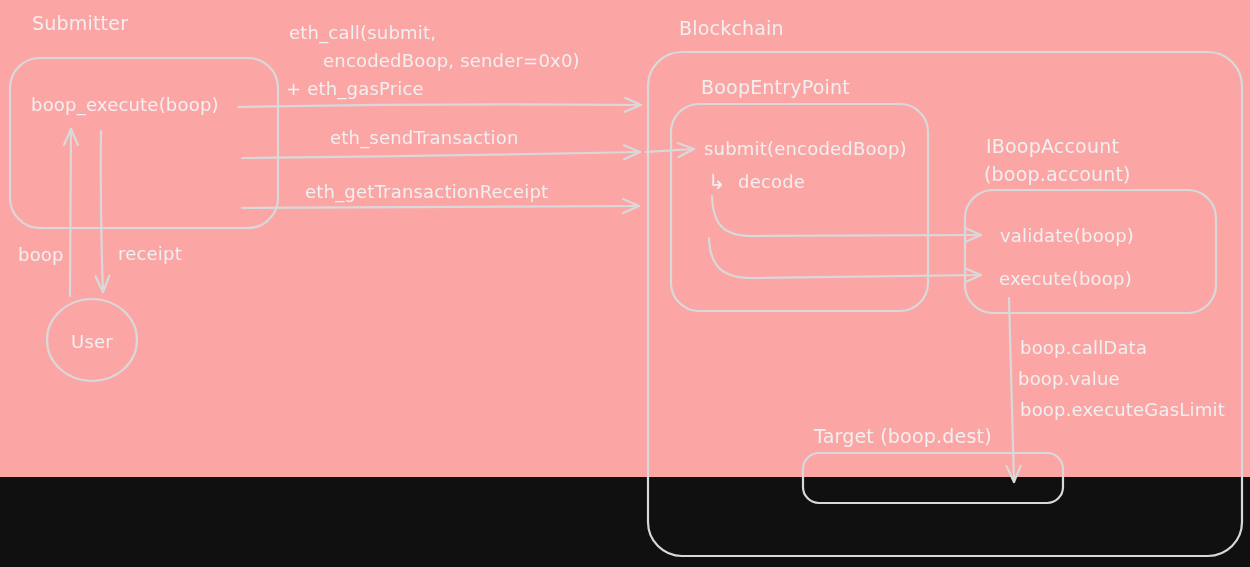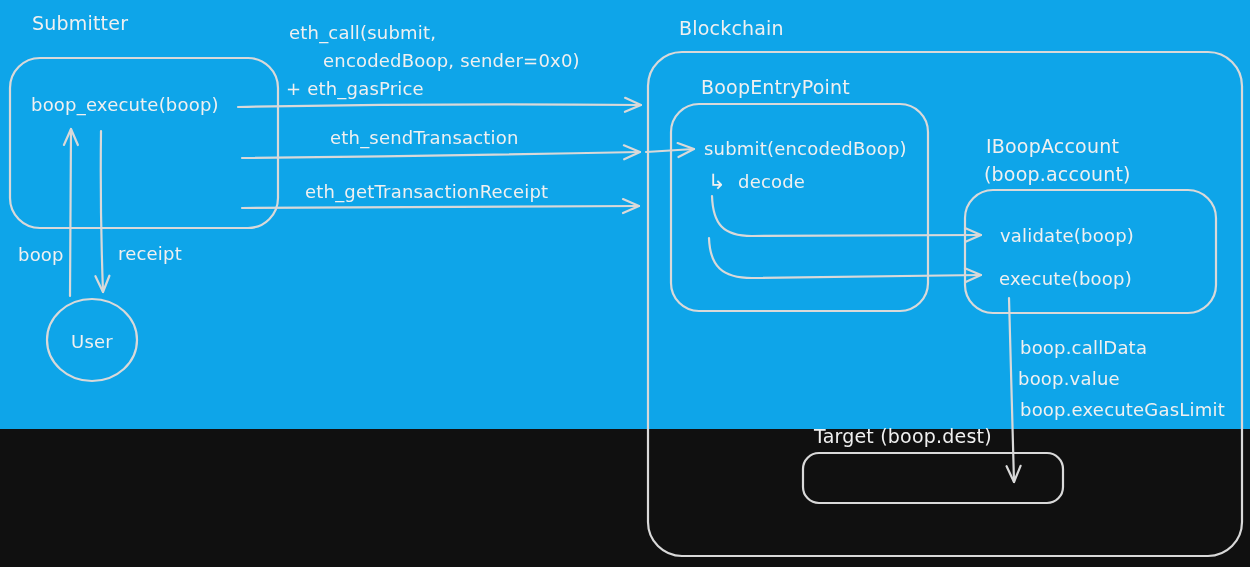--- a/index.html
+++ b/index.html
@@ -5,22 +5,22 @@
   html, body {
     margin: 0;
     padding: 0;
     background: #101010;
     width: 1250px;
     height: 567px;
     overflow: hidden;
   }
   .canvas-wrap {
     width: 1250px;
-    height: 429px;
-    background: #0ea5e9;
+    height: 477px;
+    background: #fca5a5;
   }
   svg { display: block; }
   .stroke {
     fill: none;
     stroke: #d9d9d9;
     stroke-width: 2.2;
     stroke-linecap: round;
     stroke-linejoin: round;
   }
   .lbl {

